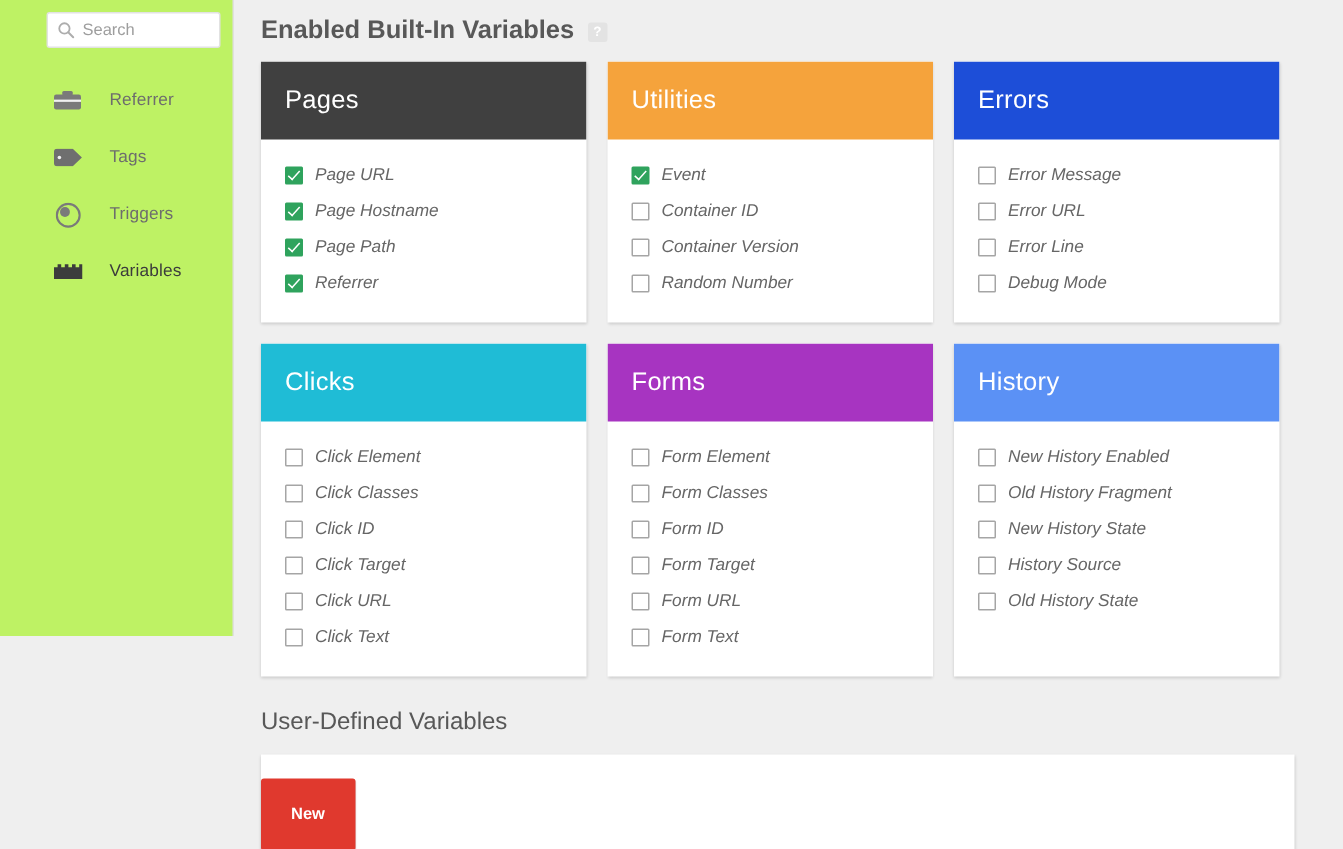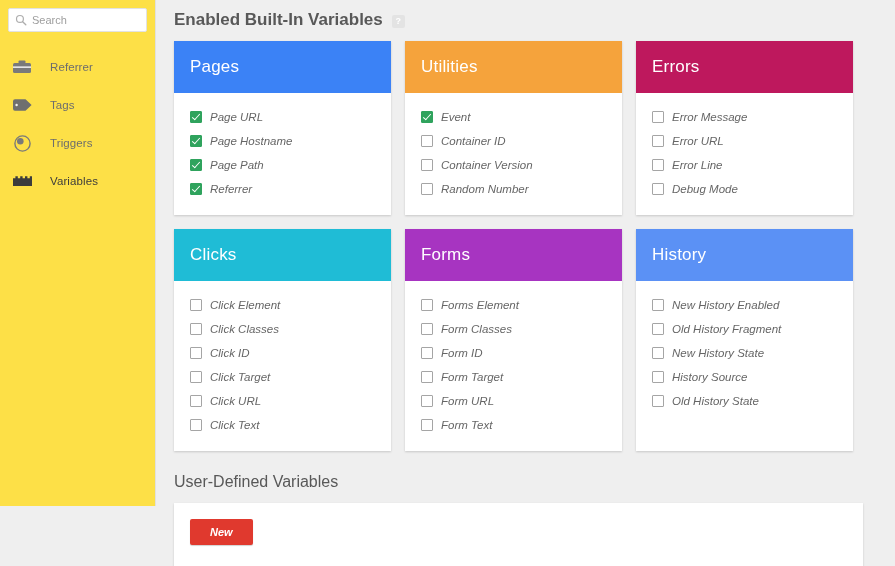--- a/index.html
+++ b/index.html
@@ -18,26 +18,27 @@
   .app {
     display: flex;
     width: 895px;
     height: 566px;
   }
 
   
   .sidebar {
     width: 156px;
     min-width: 156px;
-    height: 506px;
-    background: #fde047;
+    height: 424px;
+    background: #bef264;
     border-right: 1px solid #e0e0e0;
     box-sizing: border-box;
     padding-top: 6px;
     position: relative;
+    padding-left: 23px;
   }
   .search-box {
     margin: 2px 8px 0 8px;
     height: 24px;
     background: #ffffff;
     border: 1px solid #e2e2e2;
     border-radius: 2px;
     display: flex;
     align-items: center;
     padding: 0 6px;
@@ -204,32 +205,30 @@
   }
   .udv-card {
     margin: 12px 0 0 8px;
     background: #ffffff;
     box-shadow: 0 1px 2px rgba(0,0,0,.16);
     padding: 16px 0 0 0;
     min-height: 100px;
     box-sizing: border-box;
   }
   .new-button {
-    margin-left: 16px;
     background: #e0392e;
     color: #ffffff;
     font-size: 11px;
     font-weight: bold;
     border: none;
     border-radius: 2px;
-    padding: 7px 20px;
+    padding: 18px 20px;
     cursor: pointer;
     font-family: "Liberation Sans", sans-serif;
     box-shadow: 0 1px 1px rgba(0,0,0,.18);
-    font-style: italic;
   }
   .empty-msg {
     text-align: center;
     font-size: 11.5px;
     color: #7d7d7d;
     padding: 25px 0 20px 0;
   }
 </style>
 </head>
 <body>
@@ -295,21 +294,21 @@
   <div class="main">
 
     <h1 class="section-title">
       <span>Enabled Built-In Variables</span>
       <span class="help-icon">?</span>
     </h1>
 
     <div class="card-grid">
 
       <div class="card">
-        <div class="card-header" style="background:#3b82f6">
+        <div class="card-header" style="background:#404040">
           <span class="card-header-title">Pages</span>
         </div>
         <div class="card-body">
           <div class="check-row">
             <span class="checkbox checked"></span>
             <span class="check-label">Page URL</span>
           </div>
           <div class="check-row">
             <span class="checkbox checked"></span>
             <span class="check-label">Page Hostname</span>
@@ -343,21 +342,21 @@
             <span class="check-label">Container Version</span>
           </div>
           <div class="check-row">
             <span class="checkbox"></span>
             <span class="check-label">Random Number</span>
           </div>
         </div>
       </div>
 
       <div class="card">
-        <div class="card-header" style="background:#be185d">
+        <div class="card-header" style="background:#1d4ed8">
           <span class="card-header-title">Errors</span>
         </div>
         <div class="card-body">
           <div class="check-row">
             <span class="checkbox"></span>
             <span class="check-label">Error Message</span>
           </div>
           <div class="check-row">
             <span class="checkbox"></span>
             <span class="check-label">Error URL</span>
@@ -405,21 +404,21 @@
         </div>
       </div>
 
       <div class="card">
         <div class="card-header" style="background:#a734c1">
           <span class="card-header-title">Forms</span>
         </div>
         <div class="card-body">
           <div class="check-row">
             <span class="checkbox"></span>
-            <span class="check-label">Forms Element</span>
+            <span class="check-label">Form Element</span>
           </div>
           <div class="check-row">
             <span class="checkbox"></span>
             <span class="check-label">Form Classes</span>
           </div>
           <div class="check-row">
             <span class="checkbox"></span>
             <span class="check-label">Form ID</span>
           </div>
           <div class="check-row">

